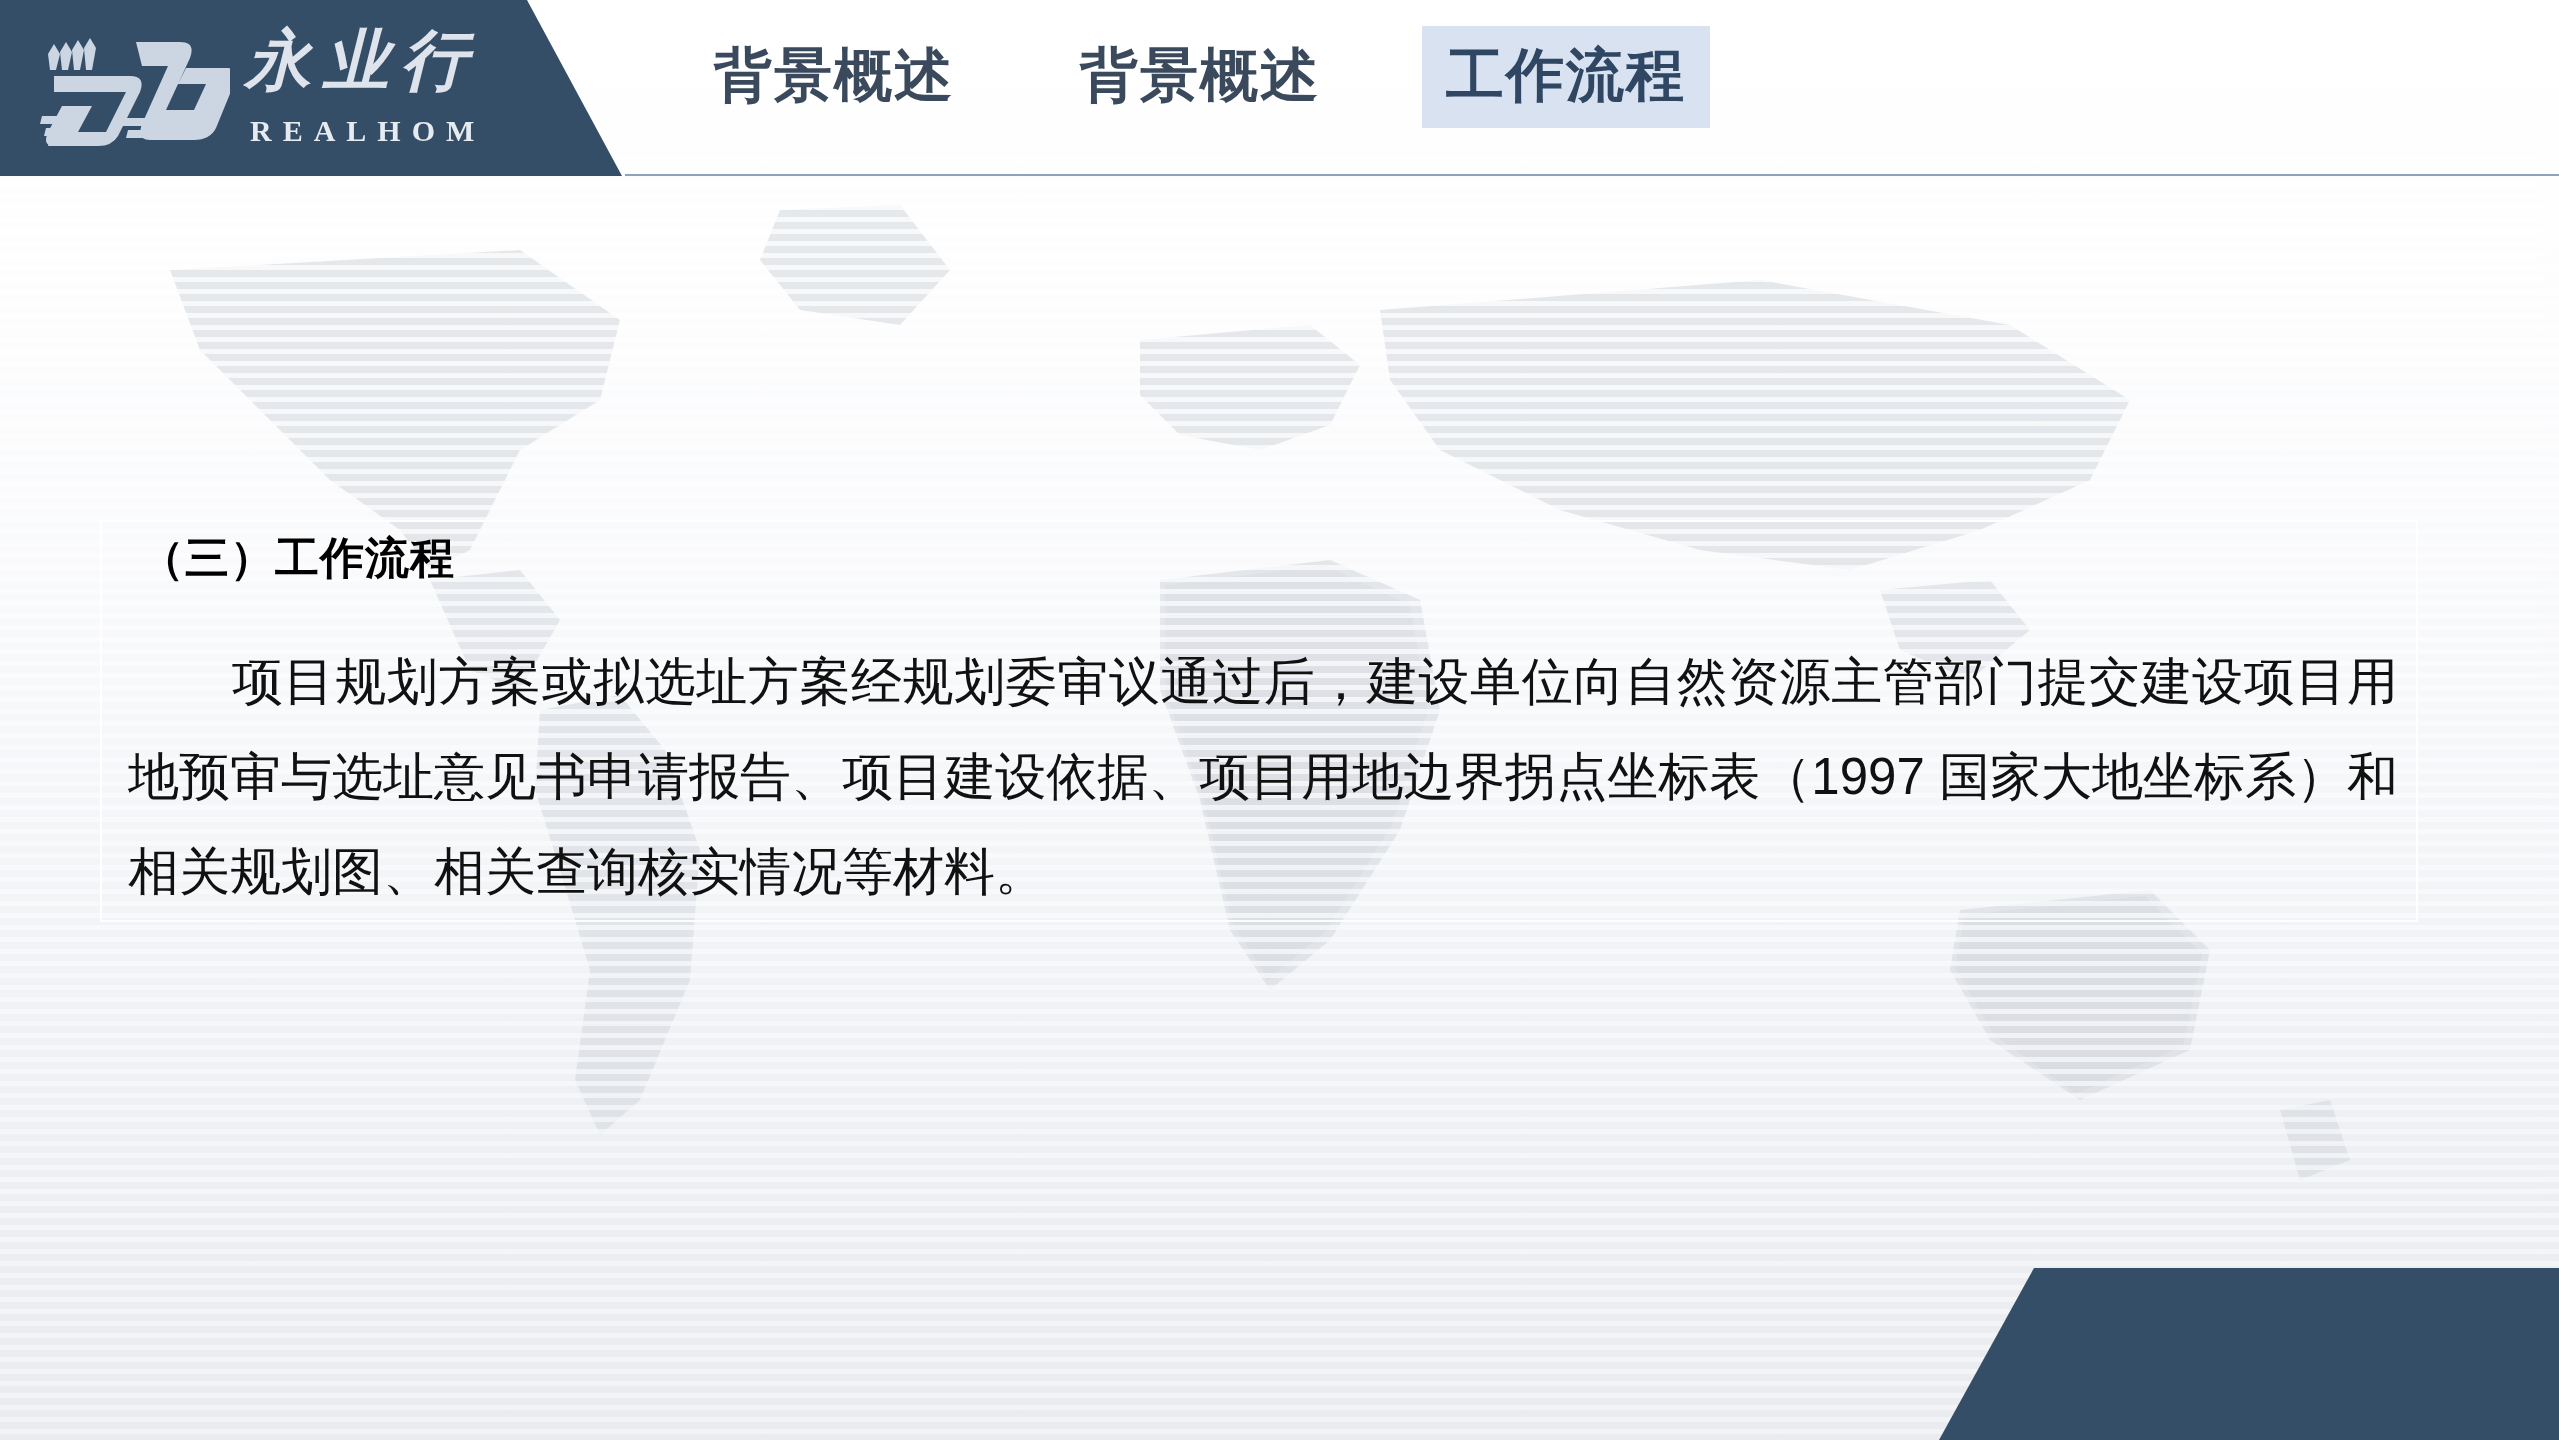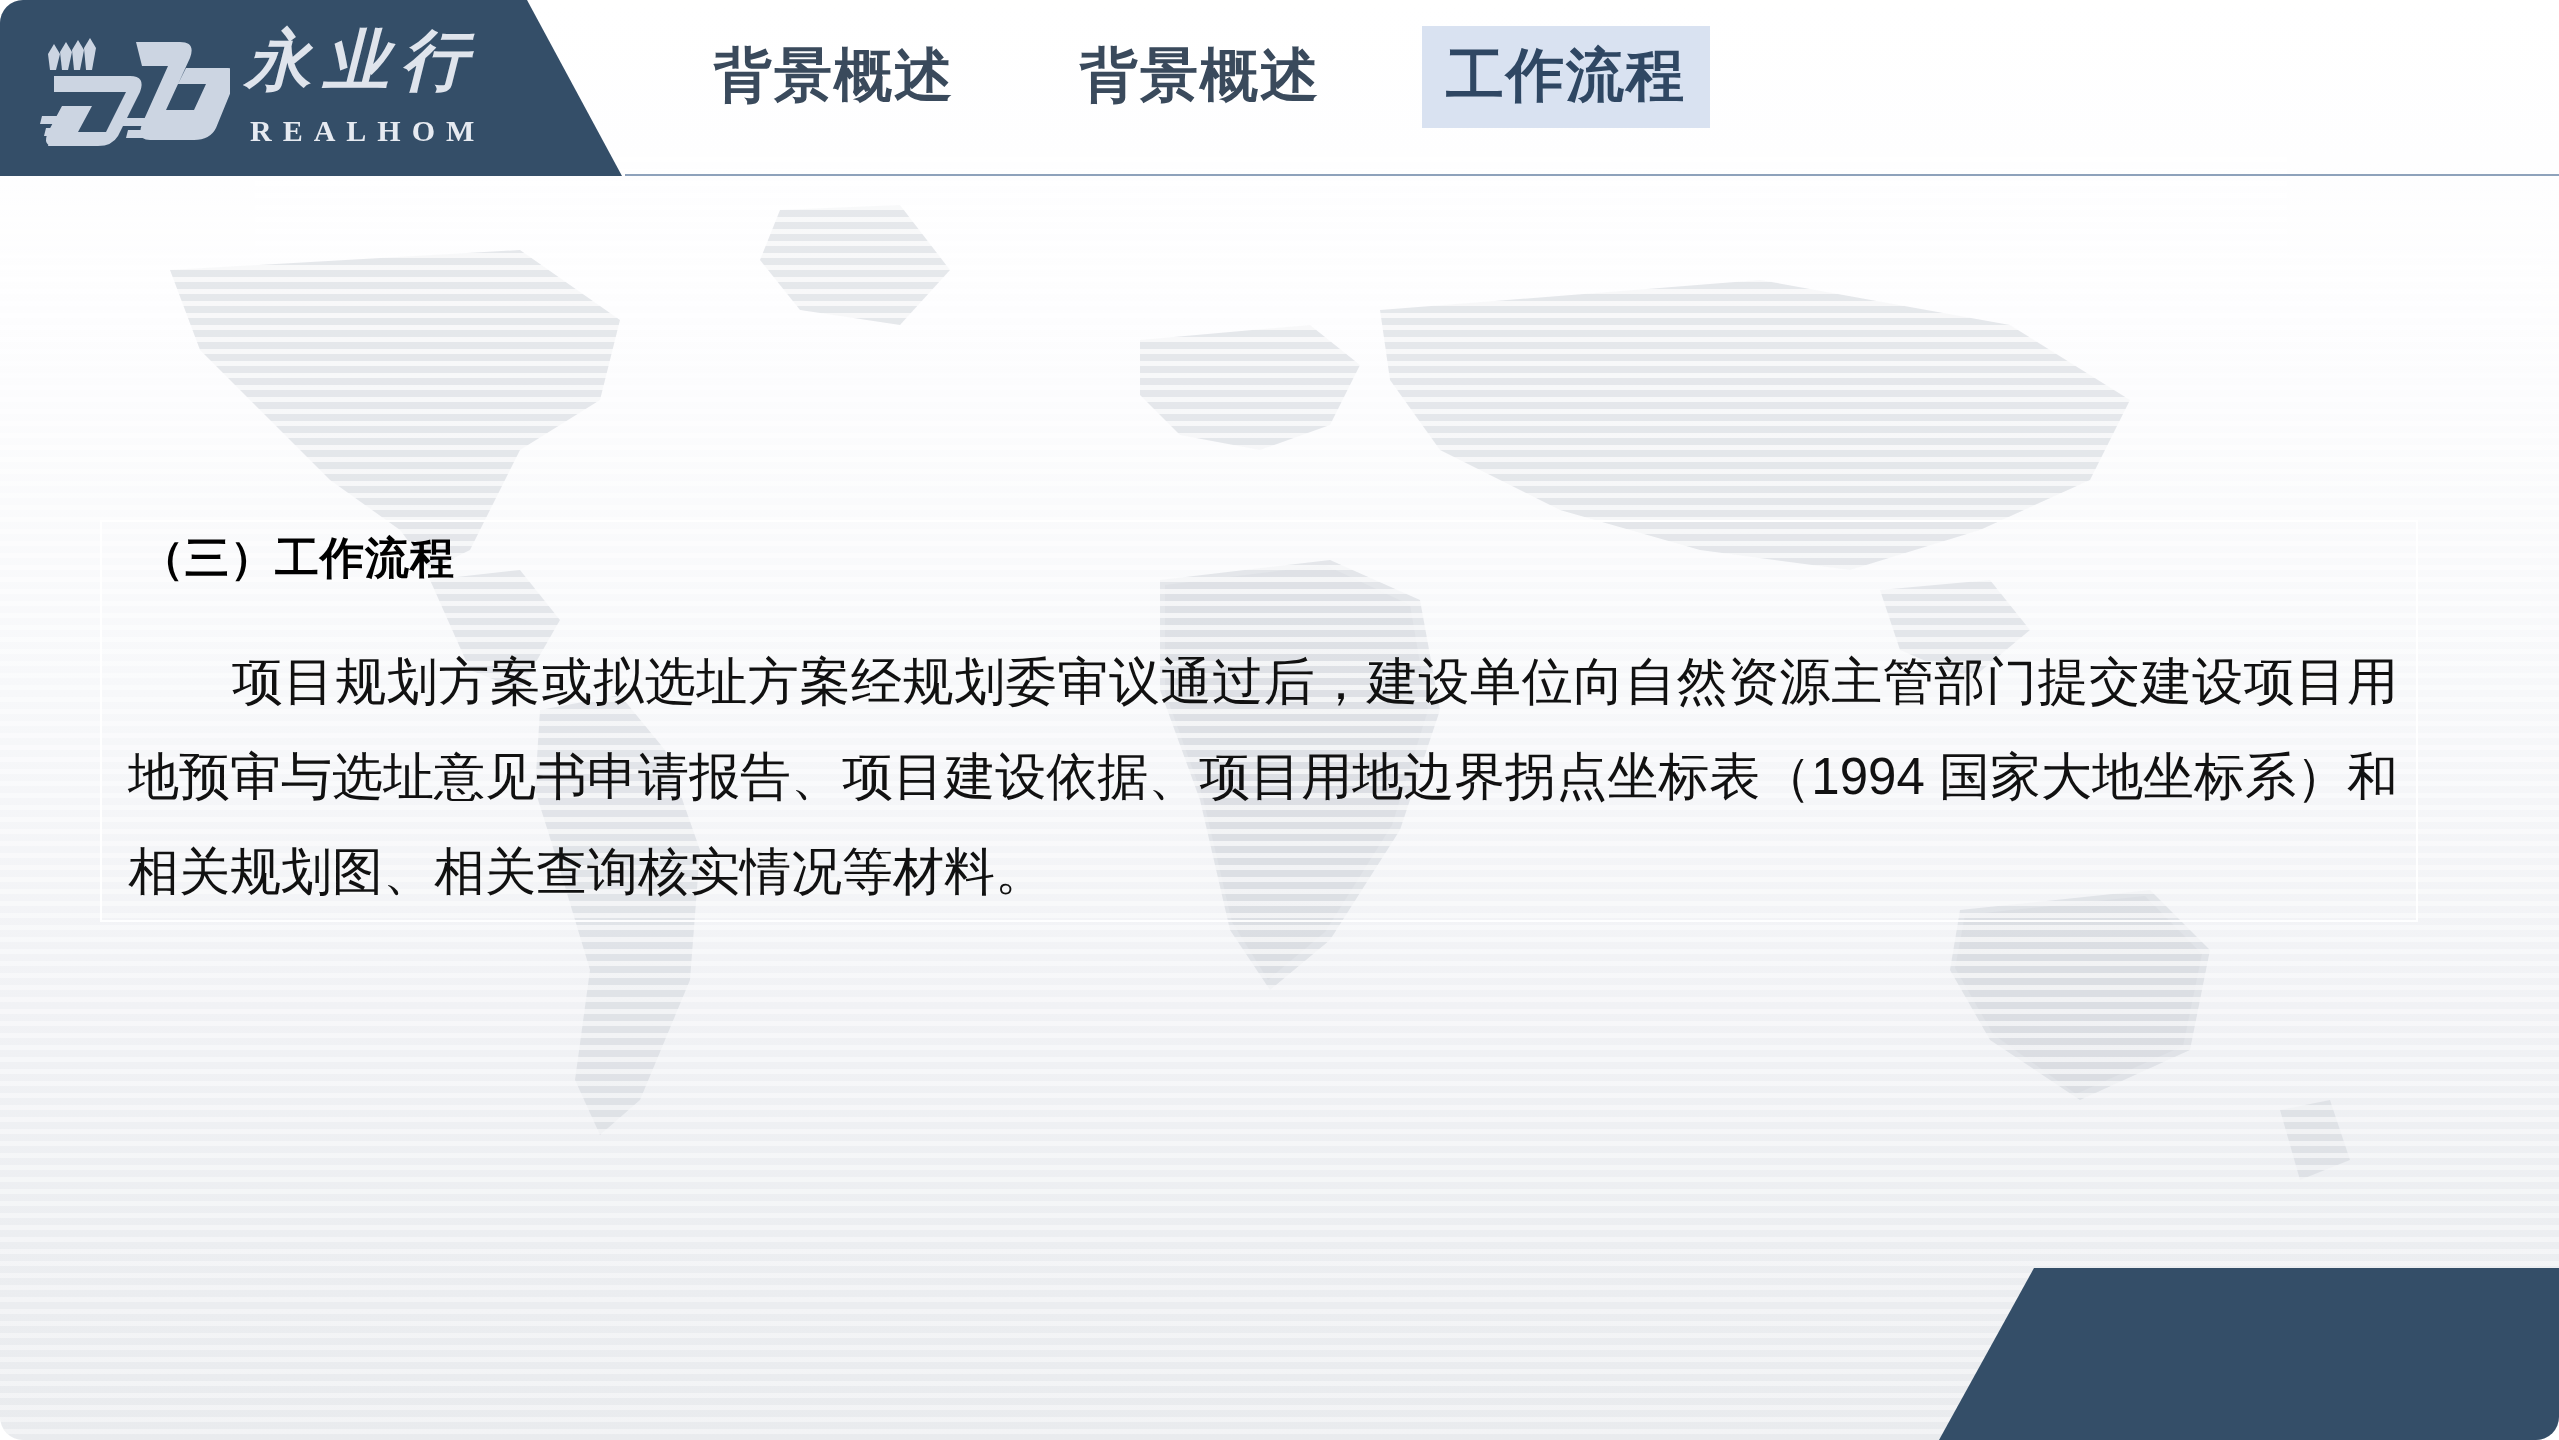--- a/index.html
+++ b/index.html
@@ -15,21 +15,20 @@
     width: 2559px;
     height: 1440px;
     overflow: hidden;
     background: linear-gradient(180deg,
         #ffffff 0%,
         #fdfdfe 22%,
         #f7f8fa 48%,
         #f1f2f5 70%,
         #eceef1 86%,
         #e9ebee 100%);
-    border-radius: 23px;
   }
 
   
   .map-layer {
     position: absolute;
     left: 0; top: 150px;
     width: 2559px; height: 1290px;
     opacity: 0.55;
     pointer-events: none;
   }
@@ -223,18 +222,18 @@
 
     <div class="nav">
       <div class="nav-item">背景概述</div>
       <div class="nav-item">背景概述</div>
       <div class="nav-item active">工作流程</div>
     </div>
   </div>
 
   <div class="content-card">
     <div class="card-heading">（三）工作流程</div>
-    <div class="card-body">项目规划方案或拟选址方案经规划委审议通过后，建设单位向自然资源主管部门提交建设项目用地预审与选址意见书申请报告、项目建设依据、项目用地边界拐点坐标表（1994 国家大地坐标系）和相关规划图、相关查询核实情况等材料。</div>
+    <div class="card-body">项目规划方案或拟选址方案经规划委审议通过后，建设单位向自然资源主管部门提交建设项目用地预审与选址意见书申请报告、项目建设依据、项目用地边界拐点坐标表（1997 国家大地坐标系）和相关规划图、相关查询核实情况等材料。</div>
   </div>
 
   <div class="corner-deco"></div>
 
 </div>
 
 </body></html>

